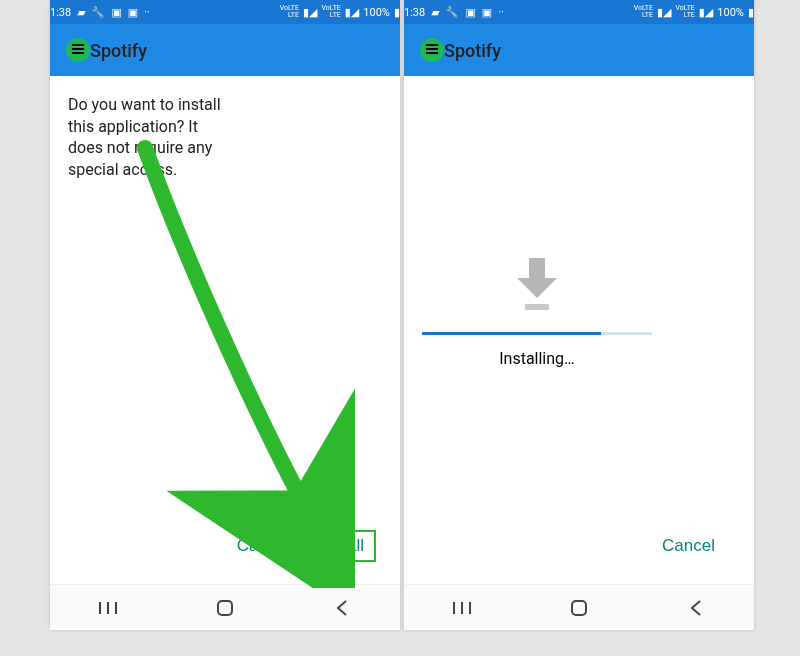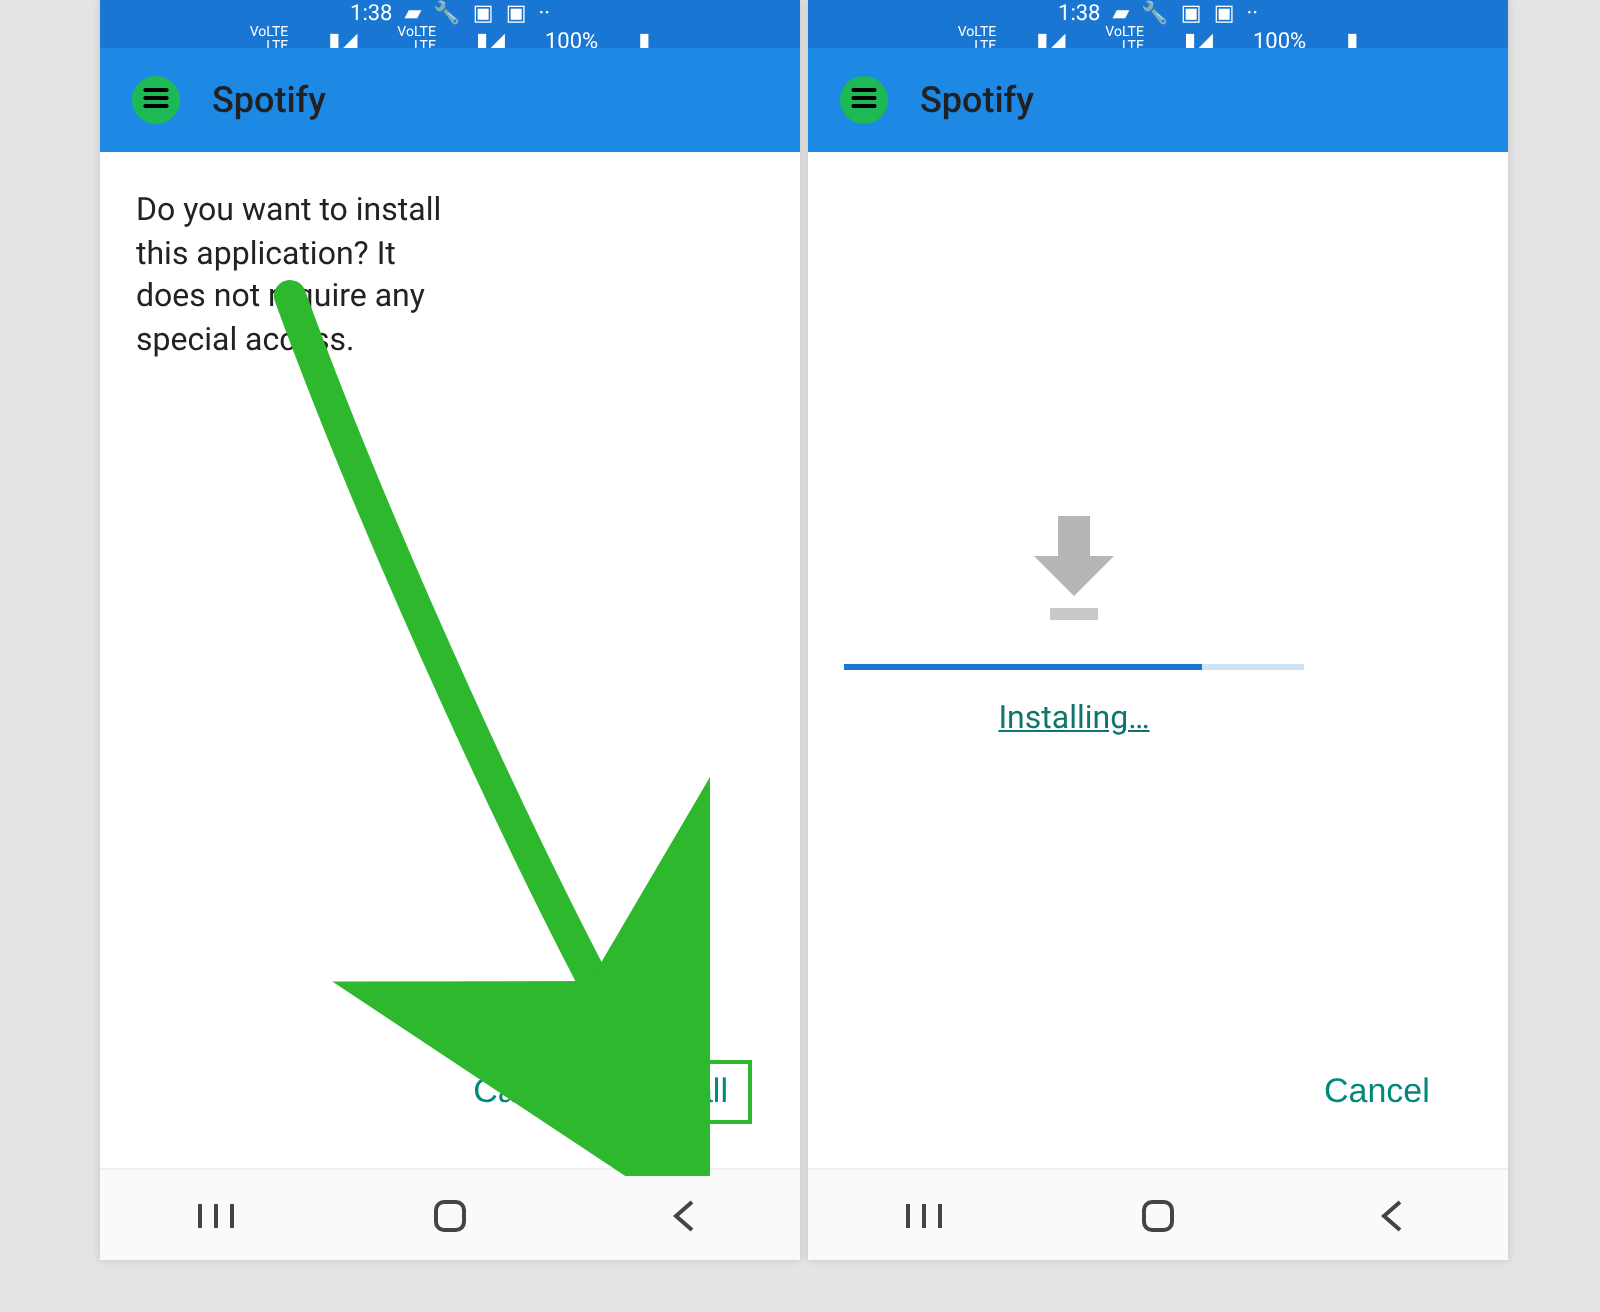--- a/index.html
+++ b/index.html
@@ -31,36 +31,35 @@
   .phone.right { left: 404px; }
 
   
   .status-bar {
     height: 24px;
     background: #1976d2;
     color: #fff;
     display: flex;
     align-items: center;
     font-size: 11px;
-    padding: 0 10px;
-    flex-direction: column;
+    padding: 0 0;
+    justify-content: space-between;
   }
   .status-left { display: flex; align-items: center; gap: 6px; }
-  .status-right { display: flex; align-items: center; gap: 20px; }
+  .status-right { display: flex; align-items: center; gap: 4px; }
   .status-right .net { font-size: 7px; line-height: 7px; text-align: right; }
   .status-right .batt { display:inline-block; }
 
   
   .app-header {
     height: 52px;
     background: #1e88e5;
     display: flex;
     align-items: center;
     padding: 16px 16px;
-    gap: 16px;
   }
   .spotify-icon {
     width: 24px; height: 24px;
     border-radius: 50%;
     background: #1db954;
     position: relative;
     flex-shrink: 0;
   }
   .spotify-icon::before {
     content: "";
@@ -122,22 +121,21 @@
     margin-top: 18px;
     position: relative;
   }
   .progress-fill {
     position: absolute; left: 0; top: 0; bottom: 0;
     background: #1976d2;
   }
   .installing-label {
     margin-top: 14px;
     font-size: 16px;
-    color: #0f766e;
-    text-decoration: underline;
+    color: #000000;
   }
 
   
   .nav-bar {
     height: 46px;
     background: #fafafa;
     display: flex;
     align-items: center;
     justify-content: space-around;
     border-top: 1px solid #eee;

